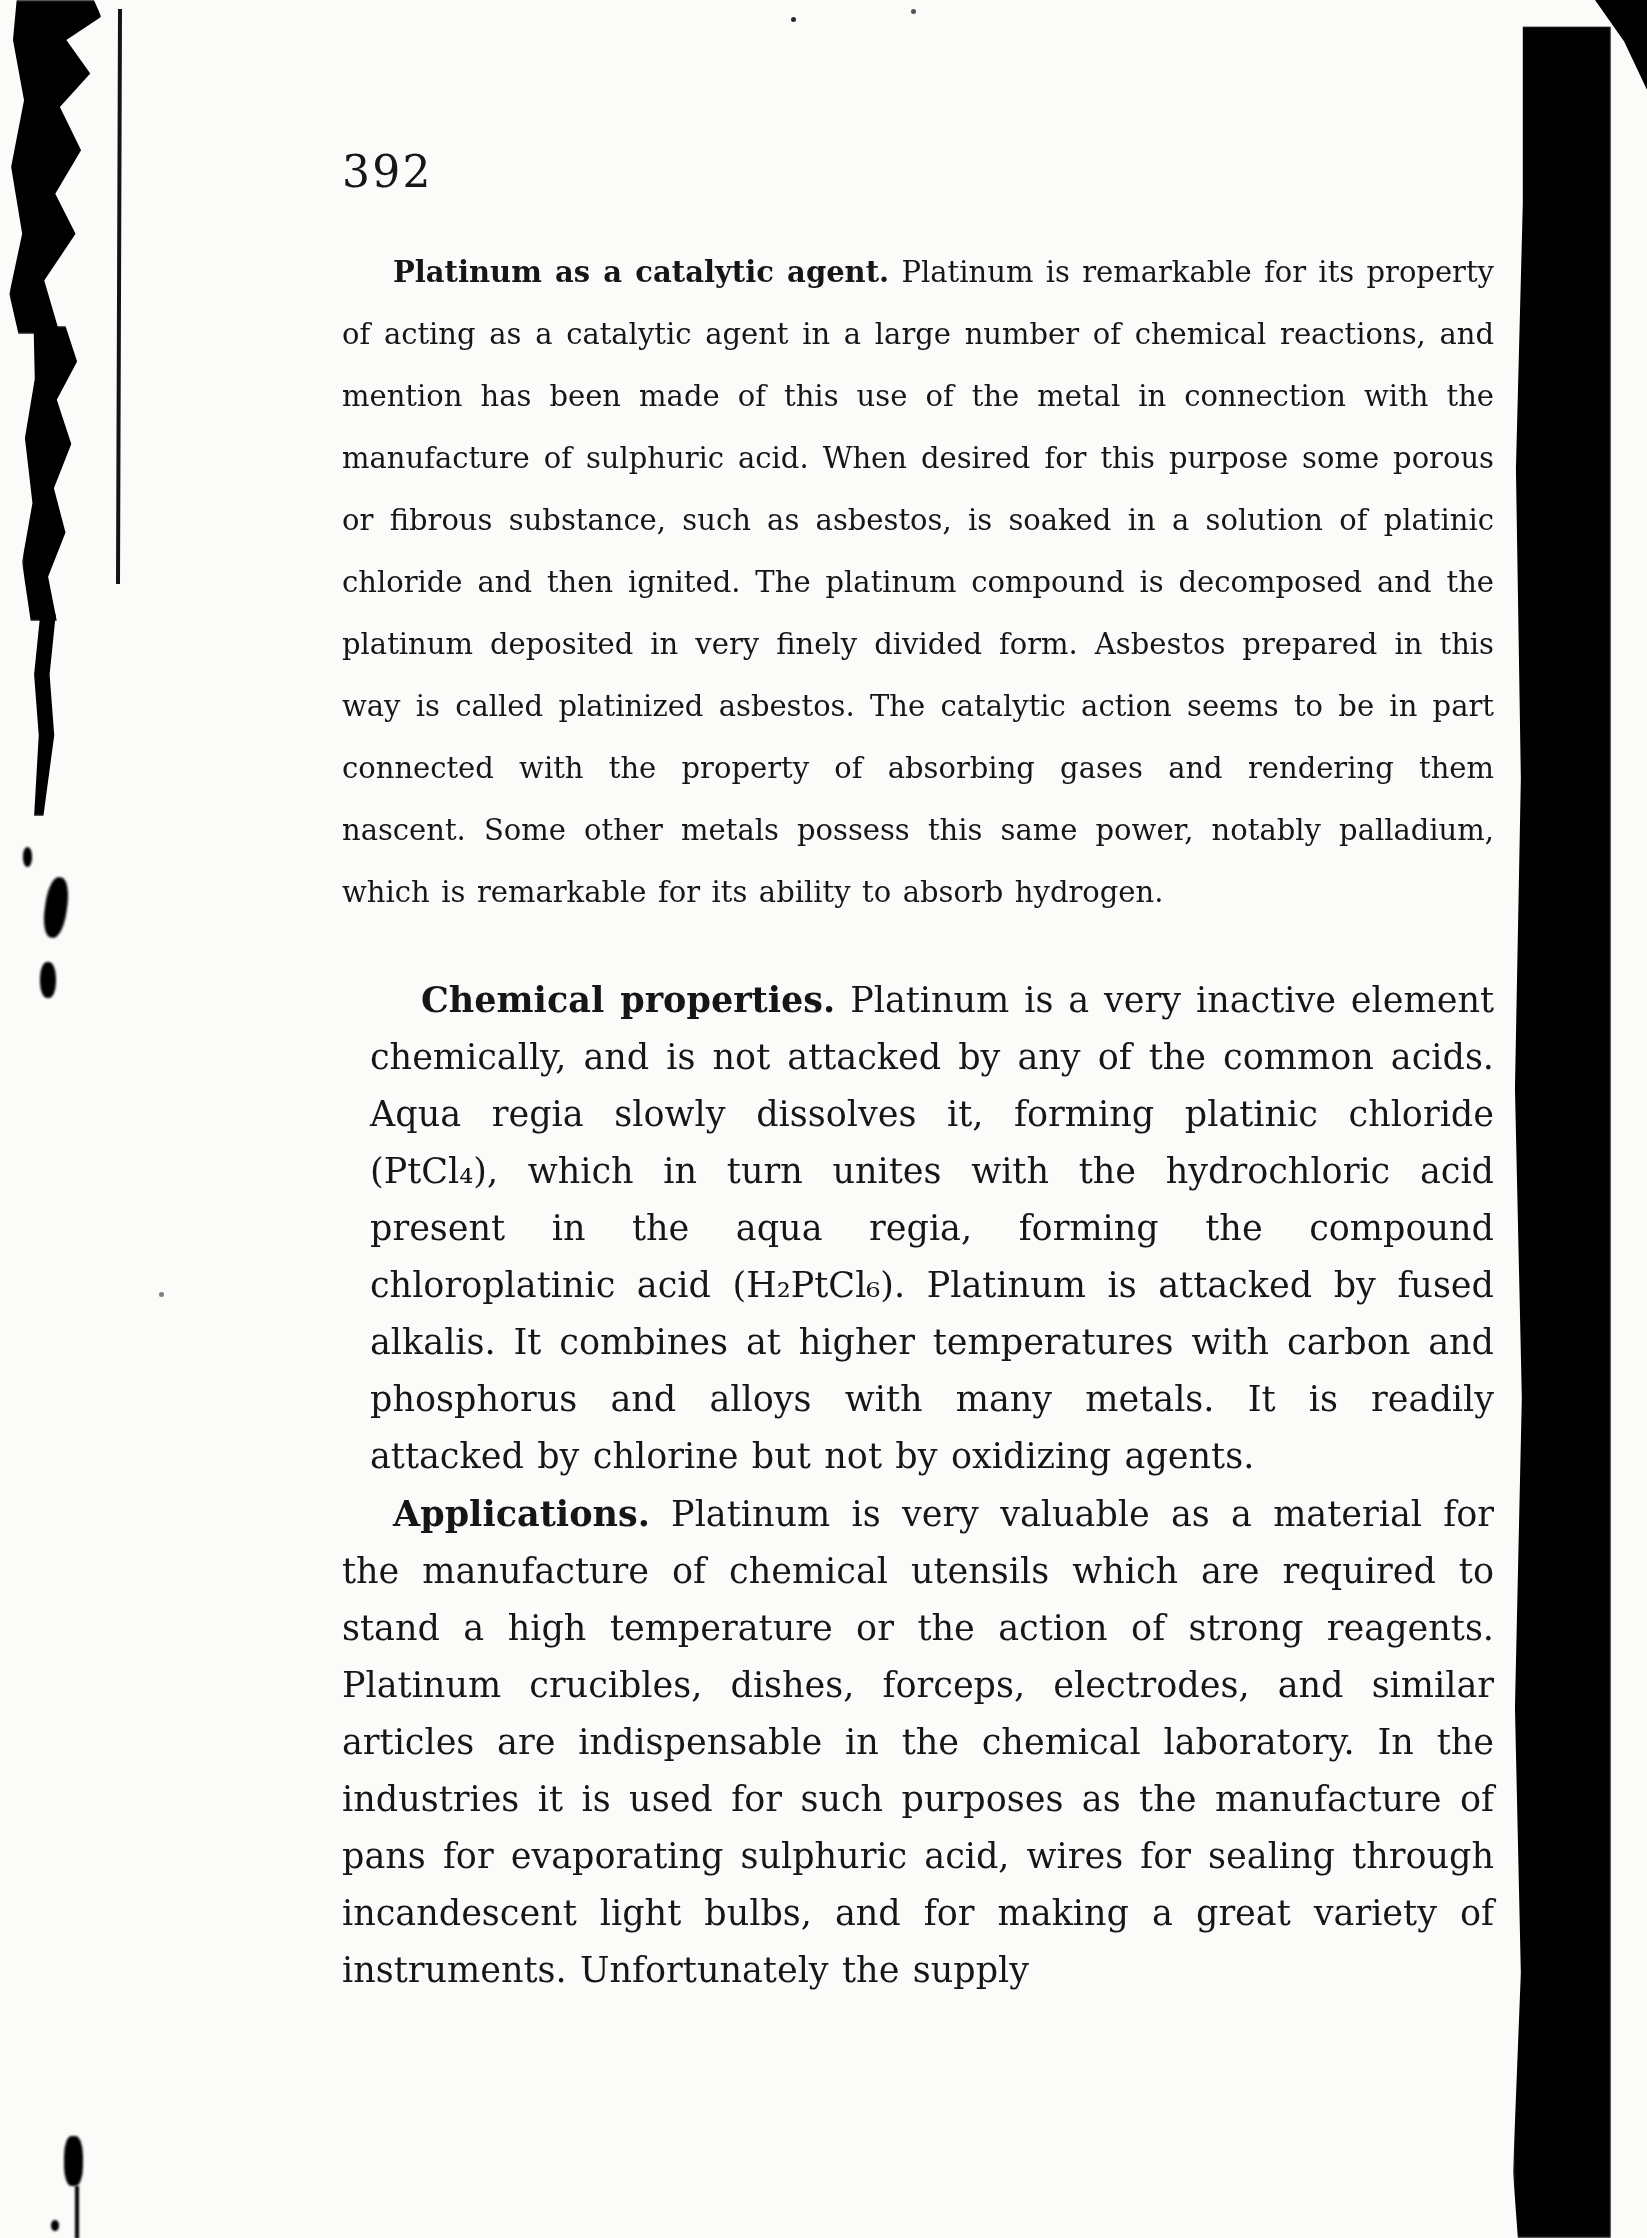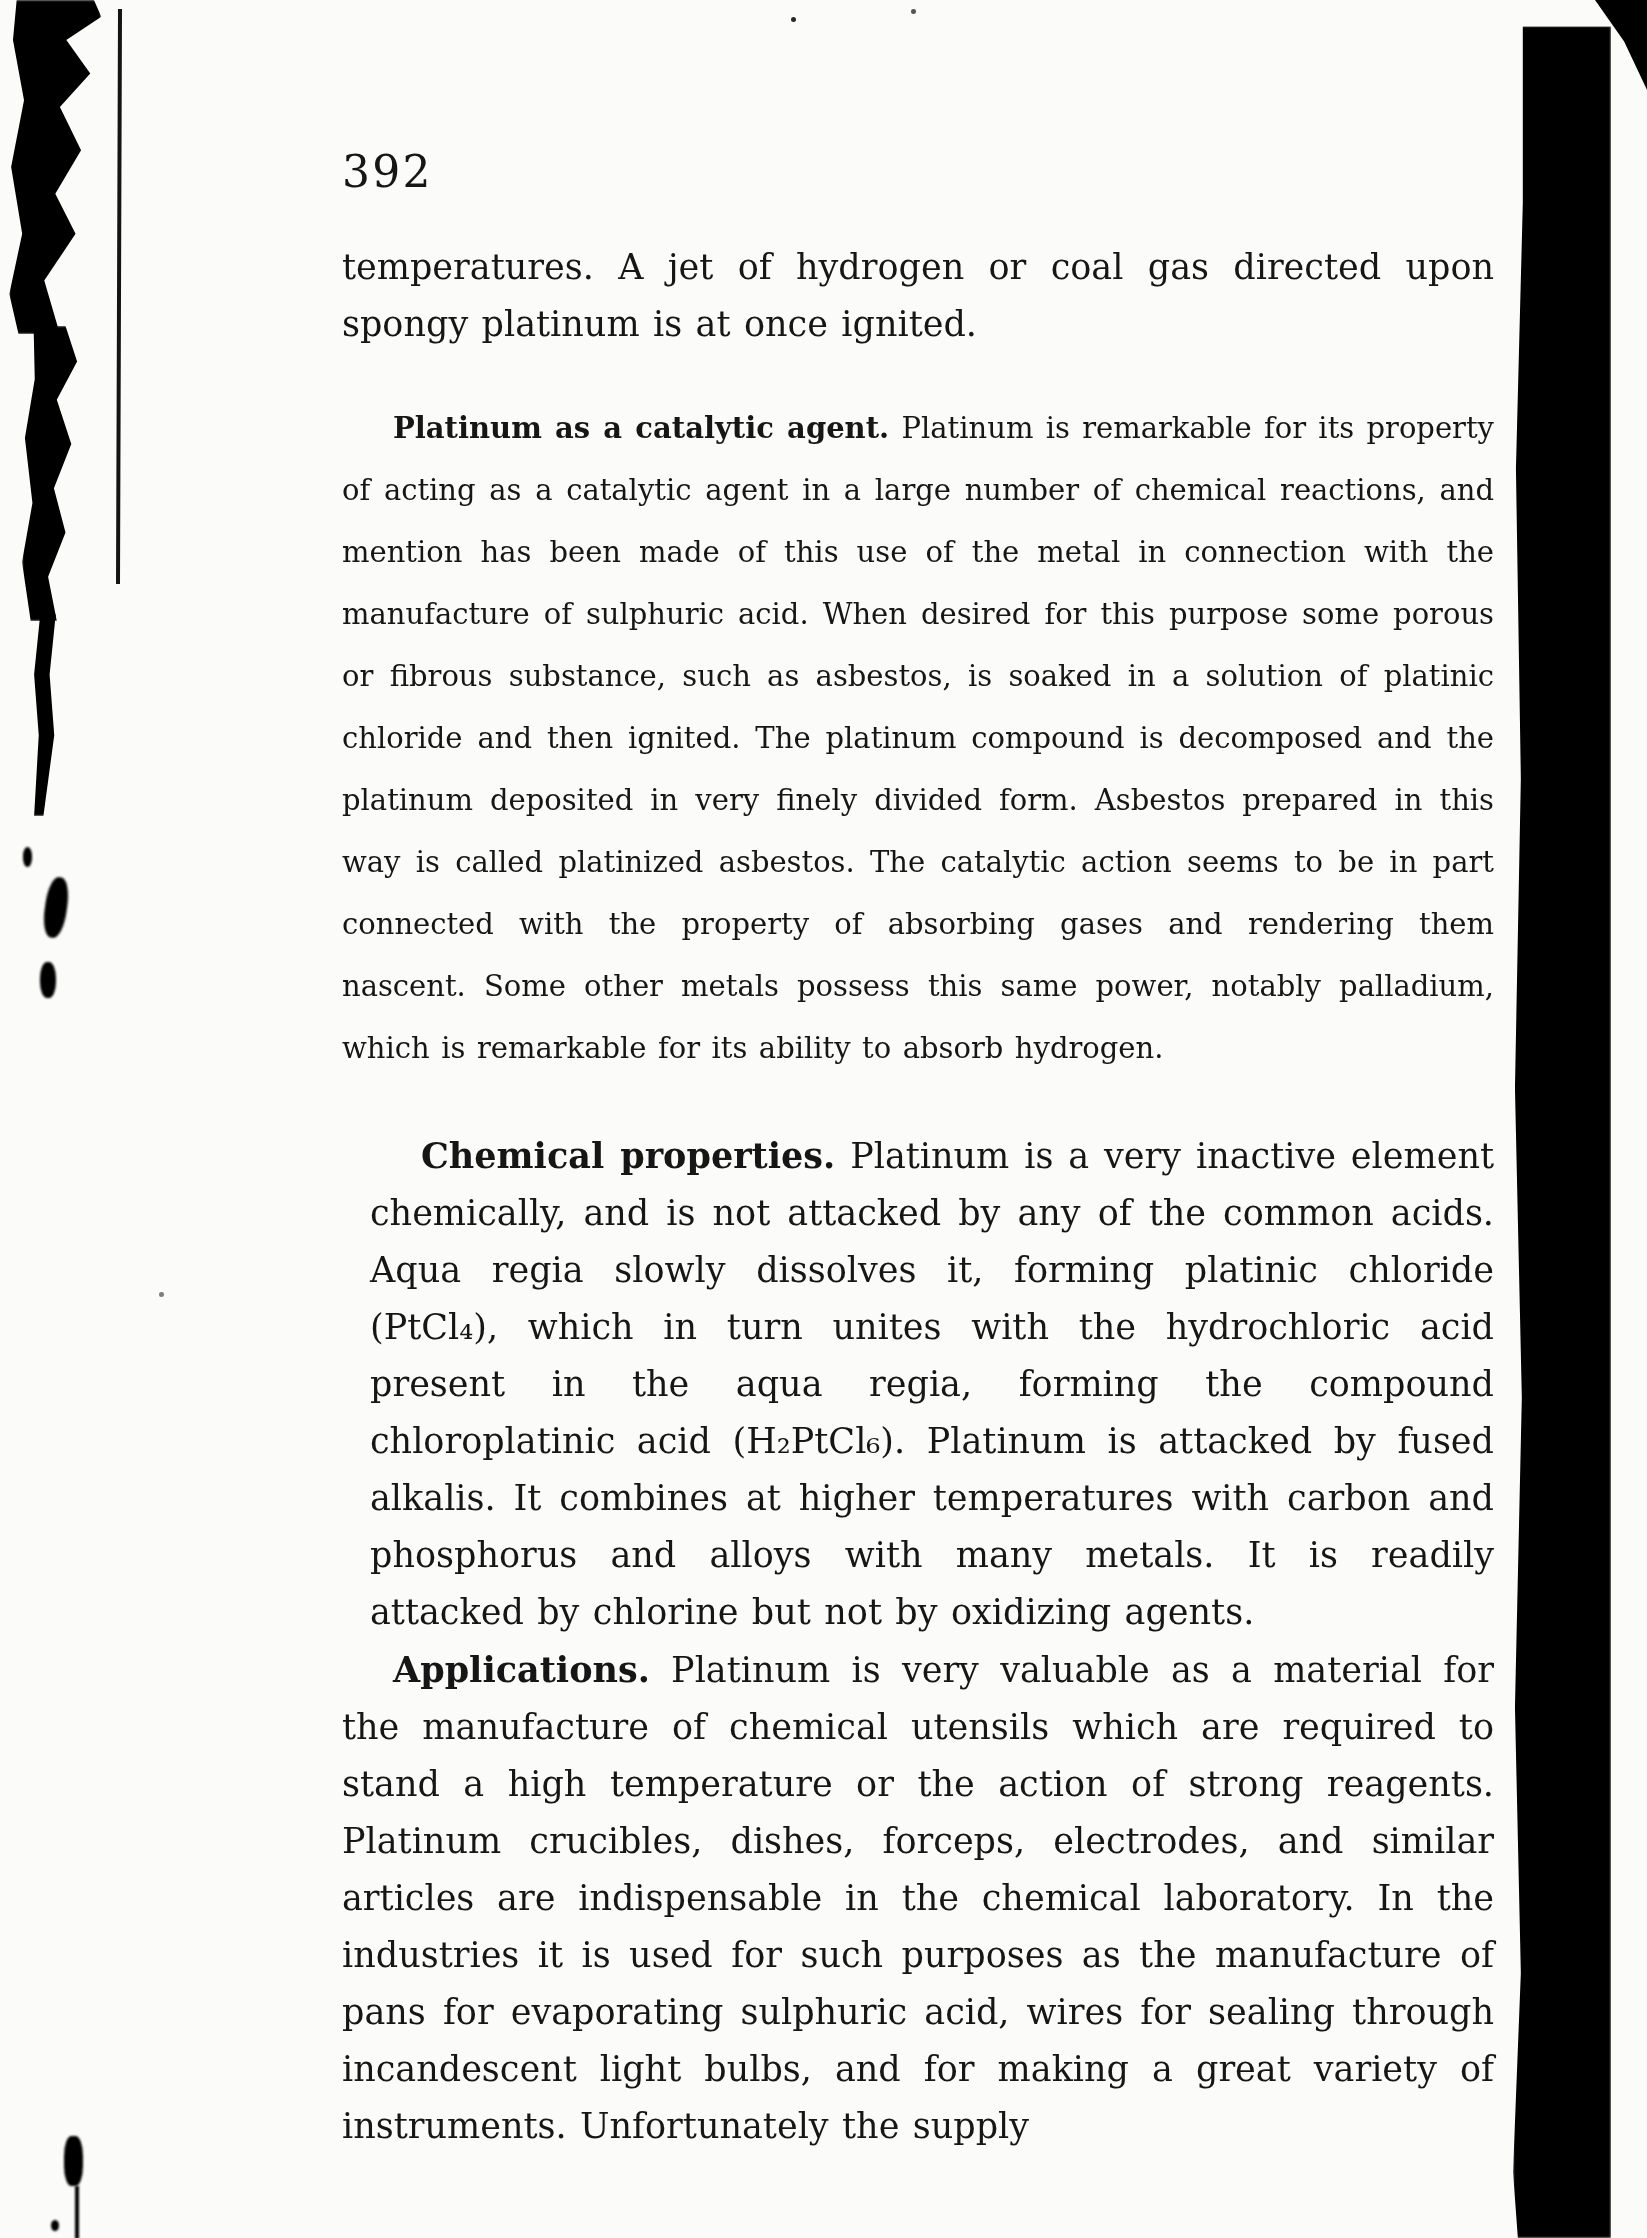--- a/index.html
+++ b/index.html
@@ -107,21 +107,20 @@
   <div class="dot dot-a"></div>
   <div class="dot dot-b"></div>
   <div class="dot dot-c"></div>
 
   <div class="text-block">
 
     <div class="running-head">
       <span class="page-number">392</span>
     </div>
 
-    <p class="para intro">temperatures. A jet of hydrogen or coal gas directed upon spongy platinum is at once ignited.</p>
 
     <p class="para small indent"><b class="lead">Platinum as a catalytic agent.</b> <span>Platinum is remarkable for its property of acting as a catalytic agent in a large number of chemical reactions, and mention has been made of this use of the metal in connection with the manufacture of sulphuric acid. When desired for this purpose some porous or fibrous substance, such as asbestos, is soaked in a solution of platinic chloride and then ignited. The platinum compound is decomposed and the platinum deposited in very finely divided form. Asbestos prepared in this way is called platinized asbestos. The catalytic action seems to be in part connected with the property of absorbing gases and rendering them nascent. Some other metals possess this same power, notably palladium, which is remarkable for its ability to absorb hydrogen.</span></p>
 
     <p class="para indent chem"><b class="lead">Chemical properties.</b> <span>Platinum is a very inactive element chemically, and is not attacked by any of the common acids. Aqua regia slowly dissolves it, forming platinic chloride (PtCl₄), which in turn unites with the hydrochloric acid present in the aqua regia, forming the compound chloroplatinic acid (H₂PtCl₆). Platinum is attacked by fused alkalis. It combines at higher temperatures with carbon and phosphorus and alloys with many metals. It is readily attacked by chlorine but not by oxidizing agents.</span></p>
 
     <p class="para indent apps"><b class="lead">Applications.</b> <span>Platinum is very valuable as a material for the manufacture of chemical utensils which are required to stand a high temperature or the action of strong reagents. Platinum crucibles, dishes, forceps, electrodes, and similar articles are indispensable in the chemical laboratory. In the industries it is used for such purposes as the manufacture of pans for evaporating sulphuric acid, wires for sealing through incandescent light bulbs, and for making a great variety of instruments. Unfortunately the supply</span></p>
 
   </div>
 </div>
 

